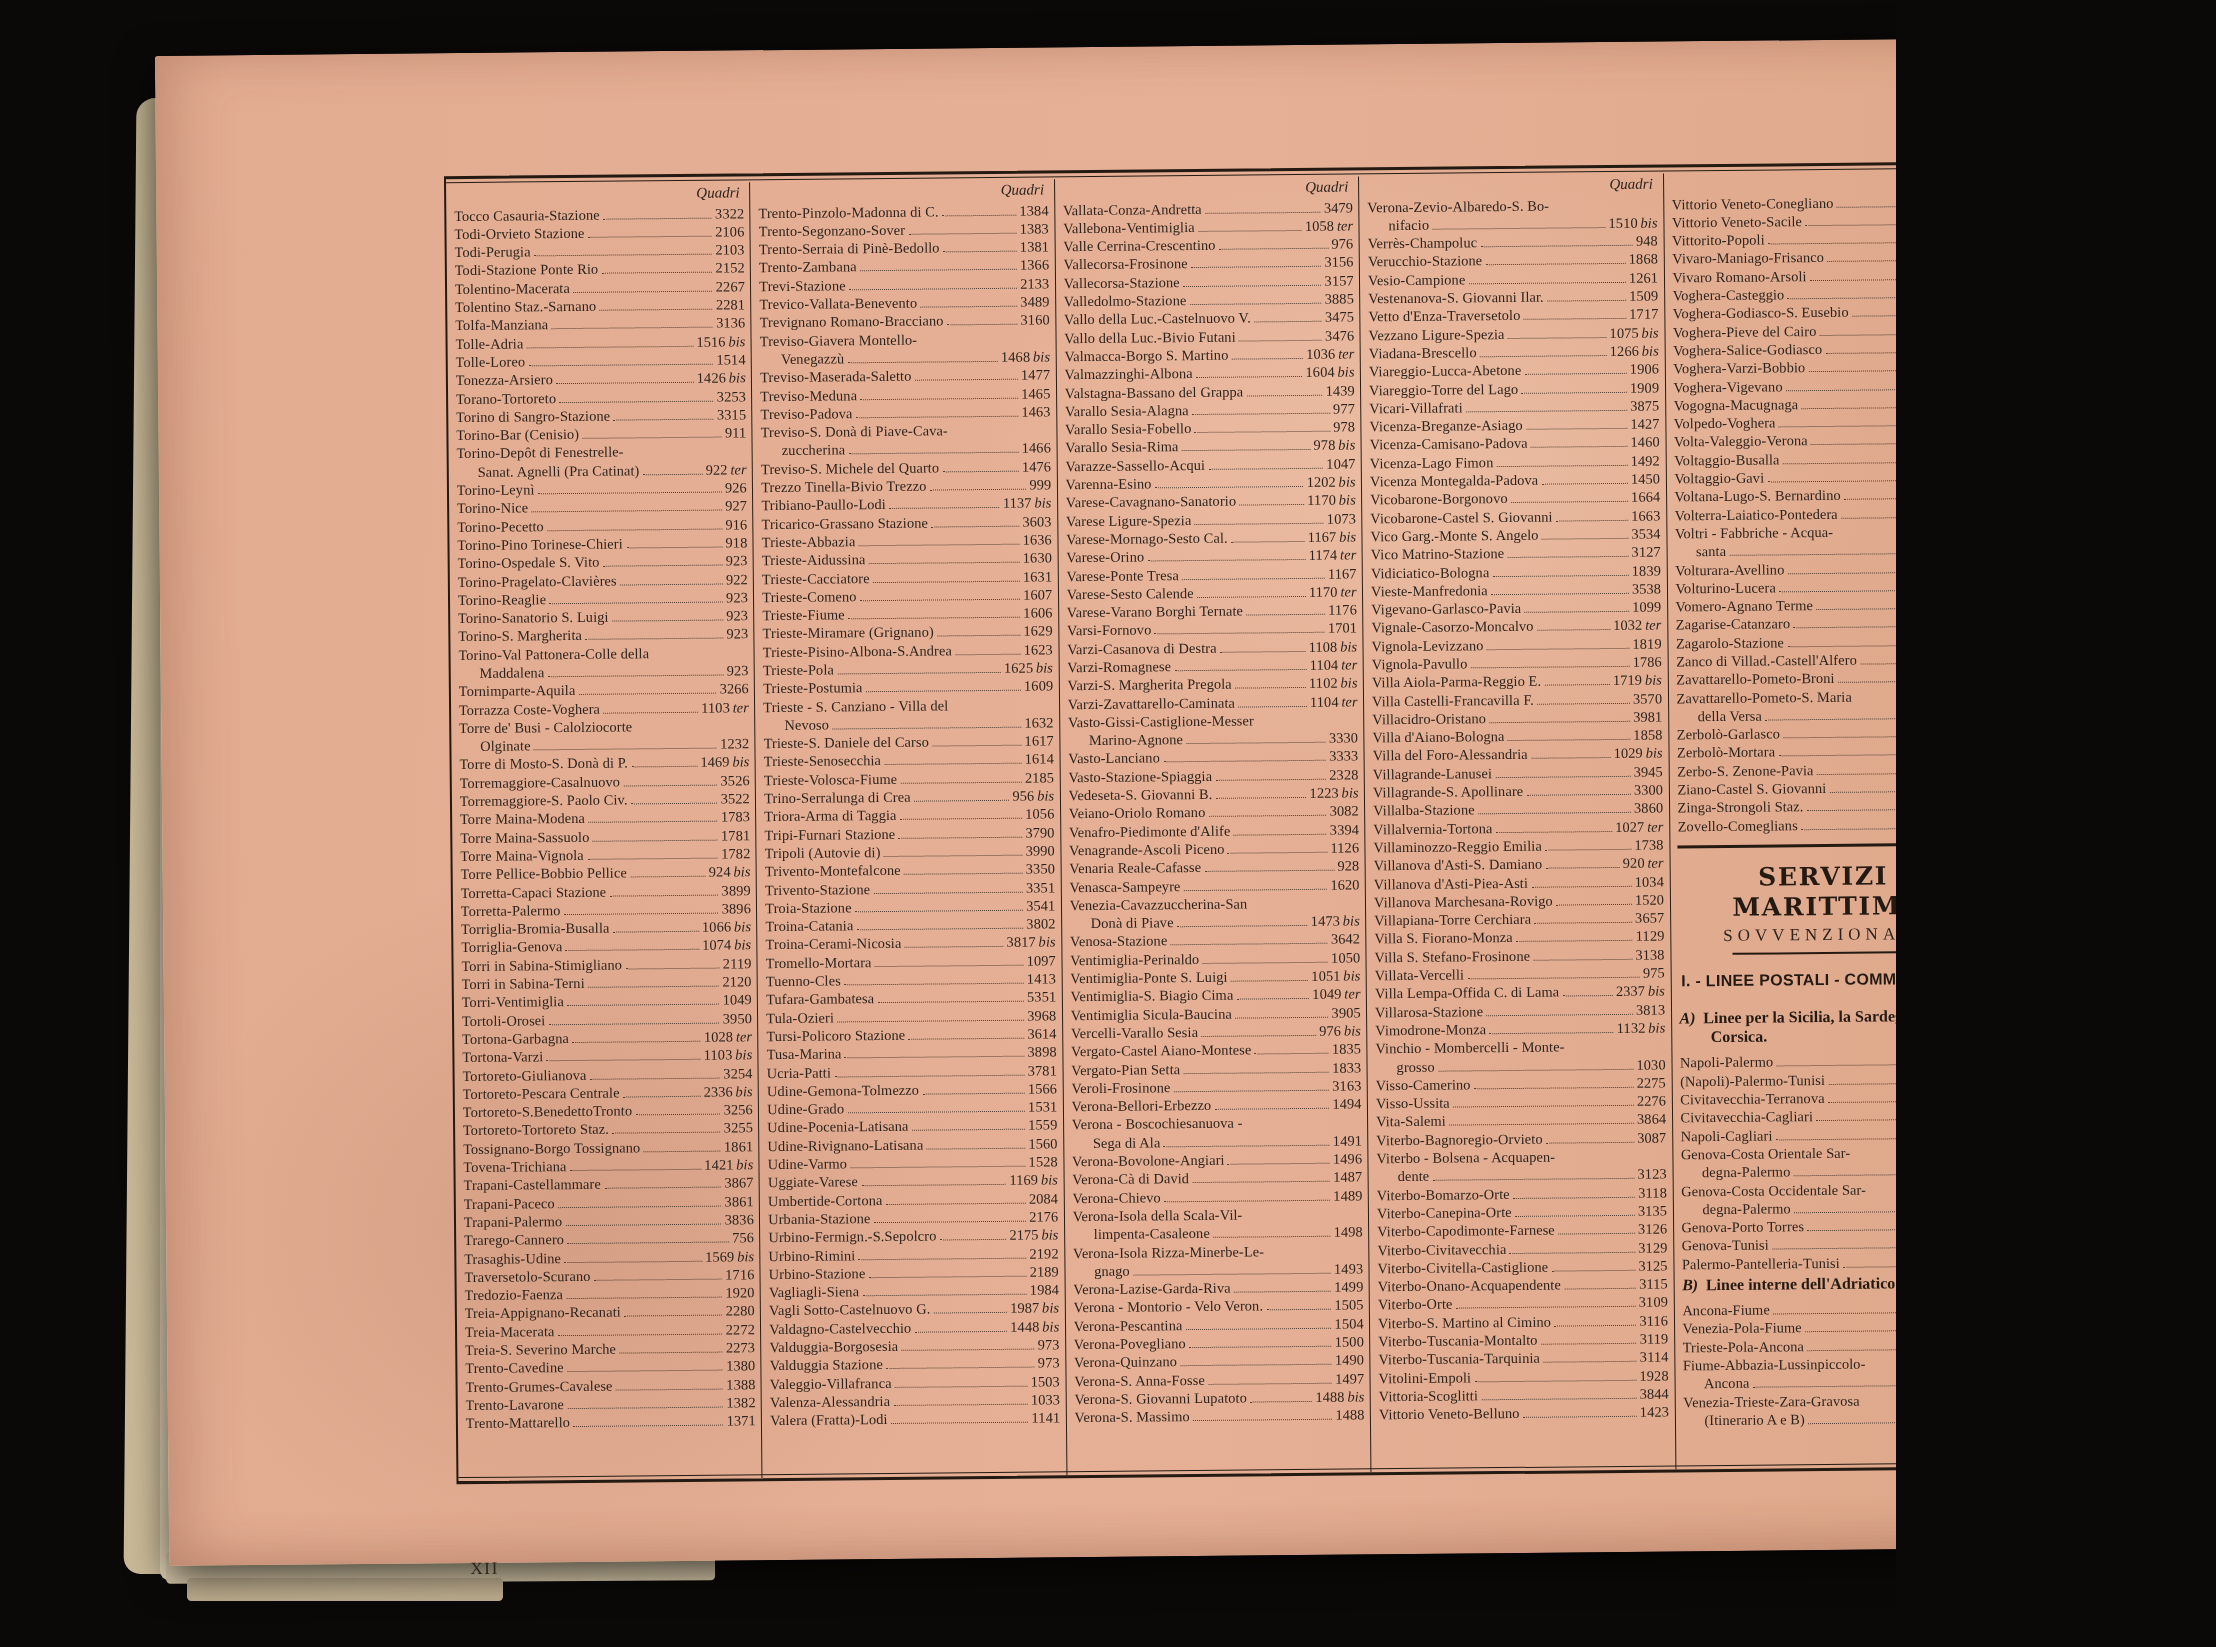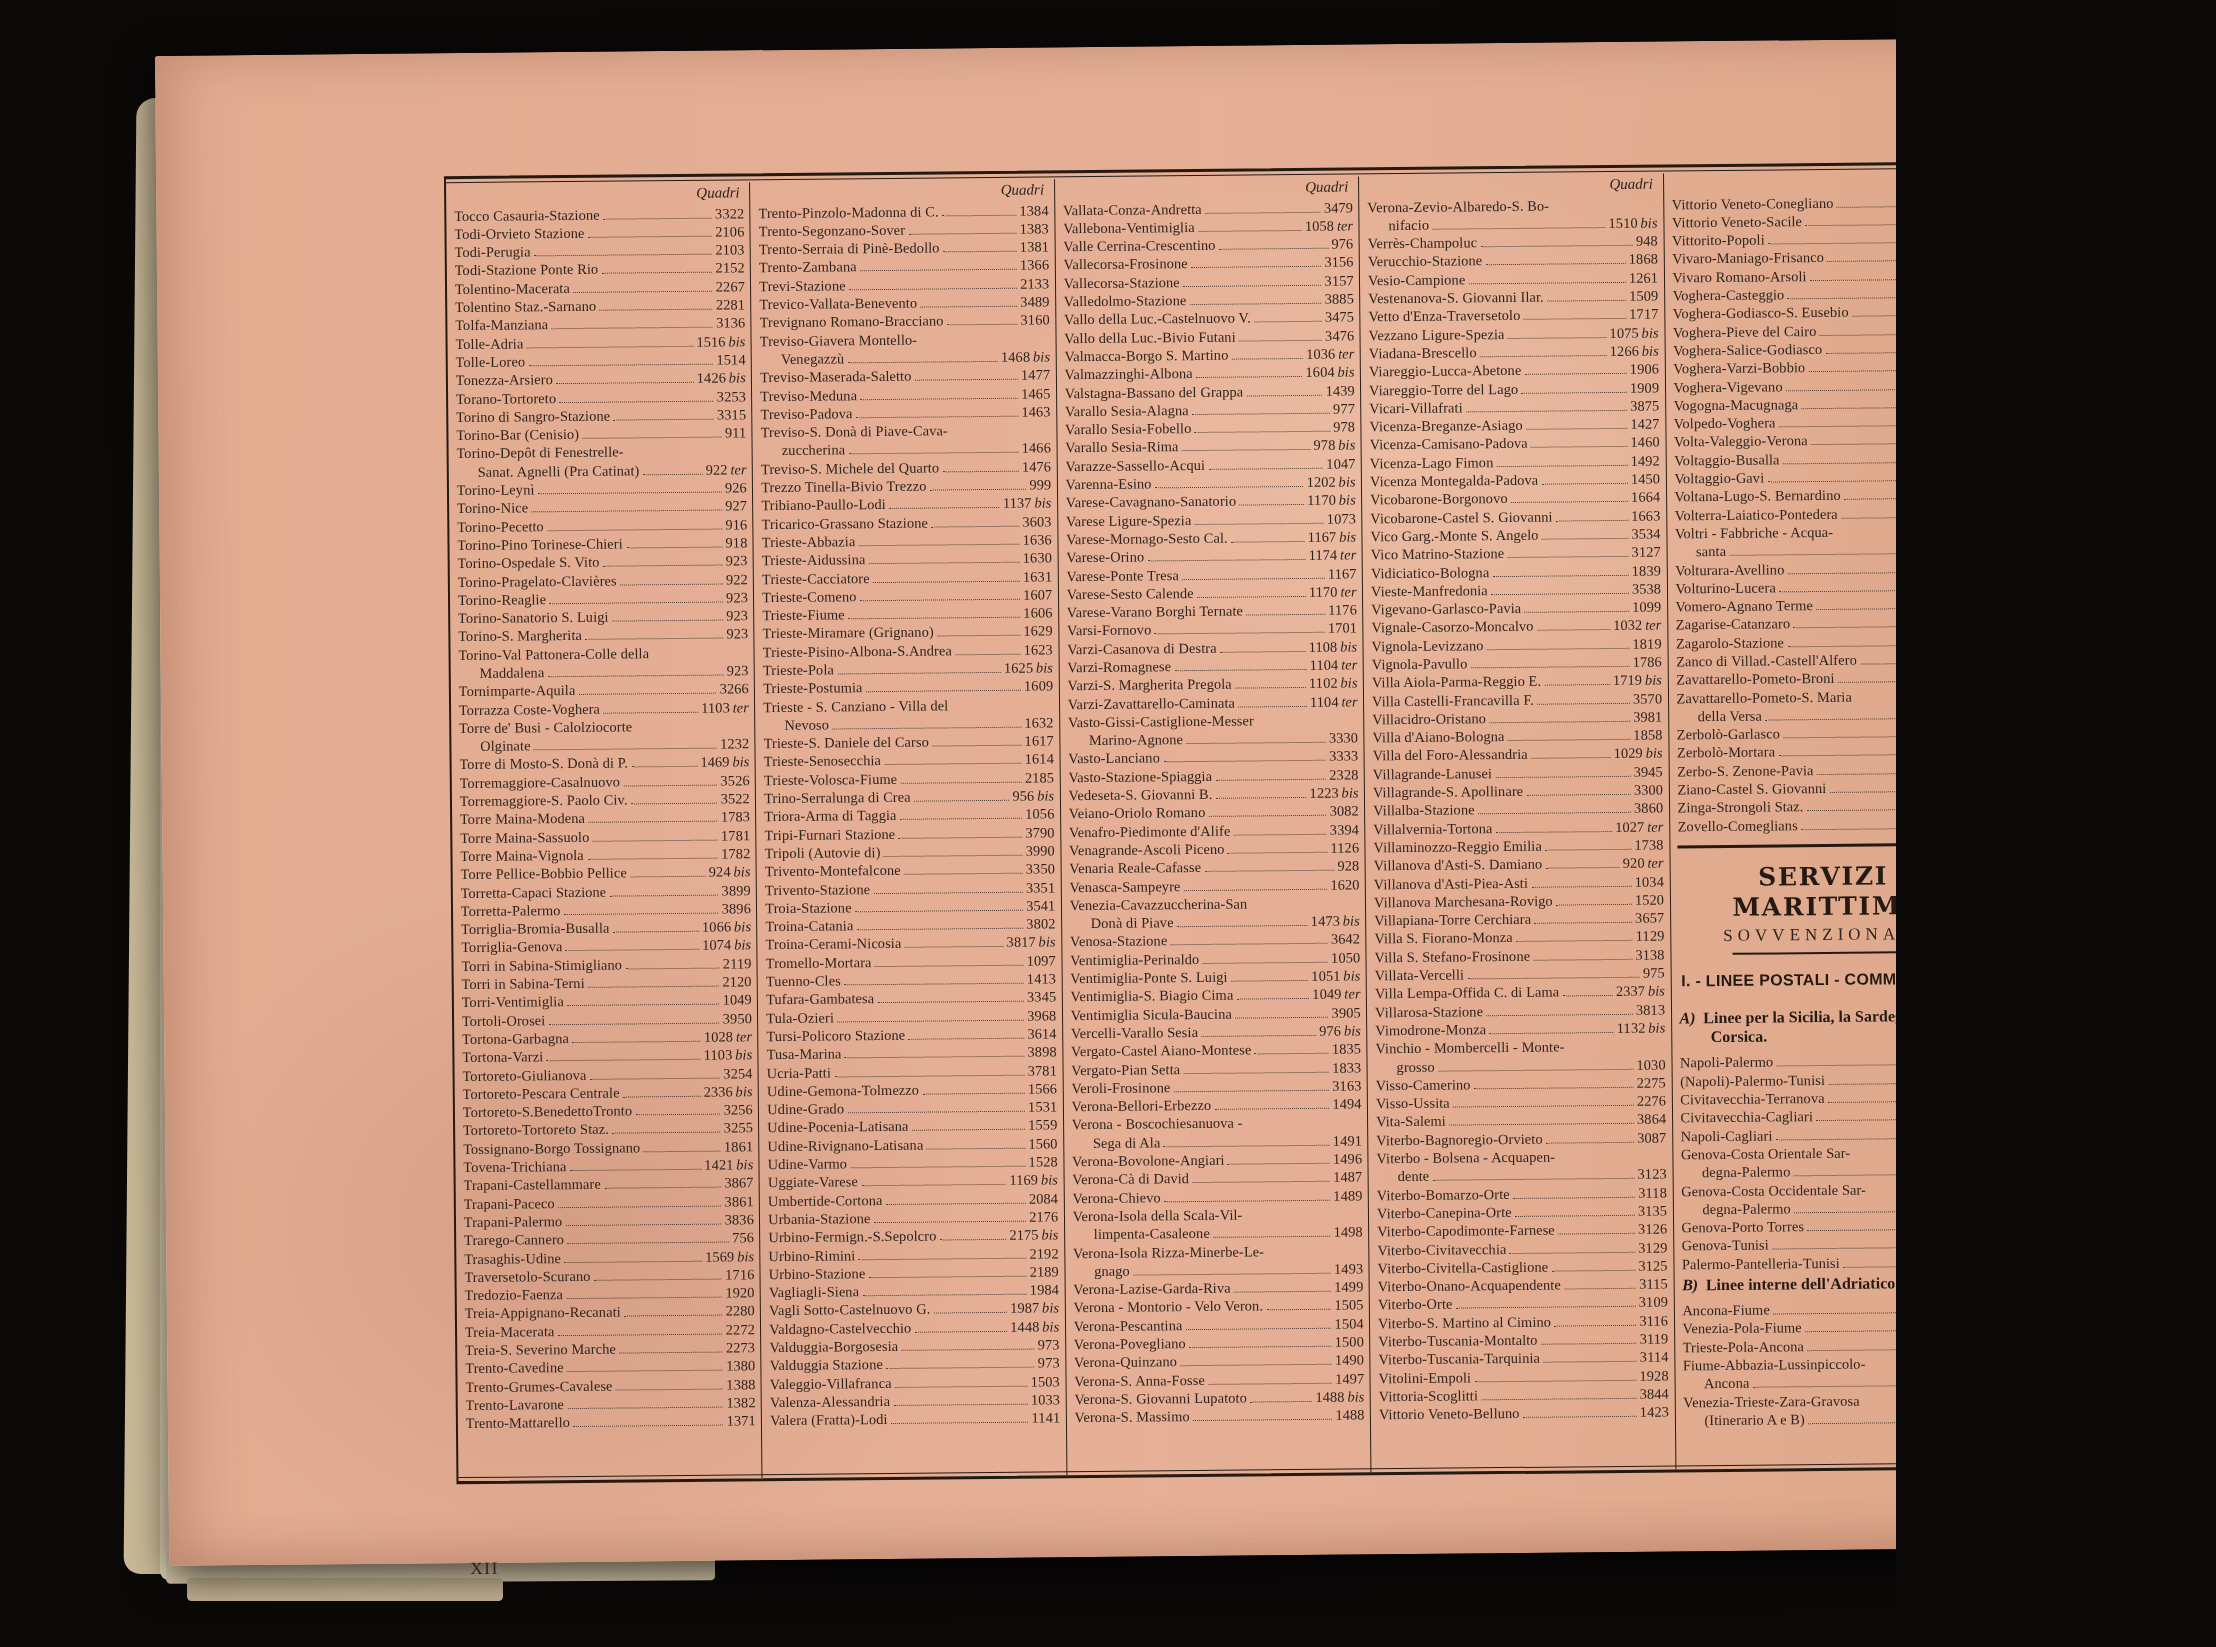--- a/index.html
+++ b/index.html
@@ -600,21 +600,21 @@
                 <span class="num">1097</span>
               </div>
               <div class="row">
                 <span class="nm">Tuenno-Cles</span>
                 <span class="dots"></span>
                 <span class="num">1413</span>
               </div>
               <div class="row">
                 <span class="nm">Tufara-Gambatesa</span>
                 <span class="dots"></span>
-                <span class="num">3345</span>
+                <span class="num">5351</span>
               </div>
               <div class="row">
                 <span class="nm">Tula-Ozieri</span>
                 <span class="dots"></span>
                 <span class="num">3968</span>
               </div>
               <div class="row">
                 <span class="nm">Tursi-Policoro Stazione</span>
                 <span class="dots"></span>
                 <span class="num">3614</span>

